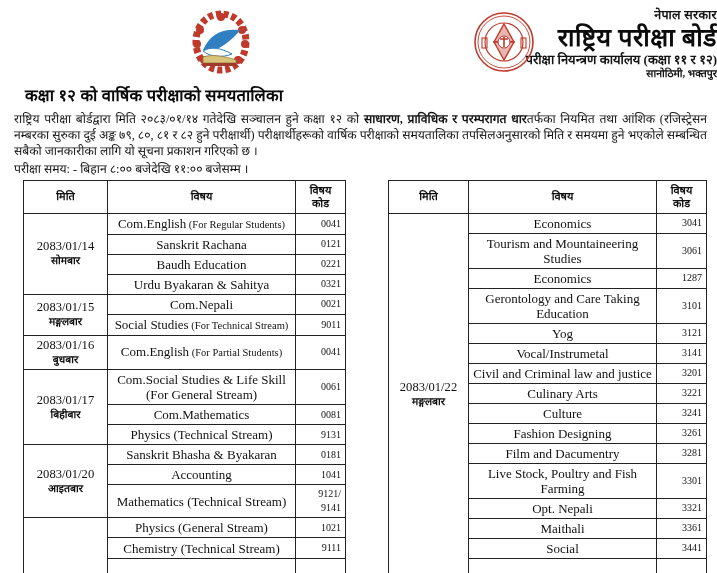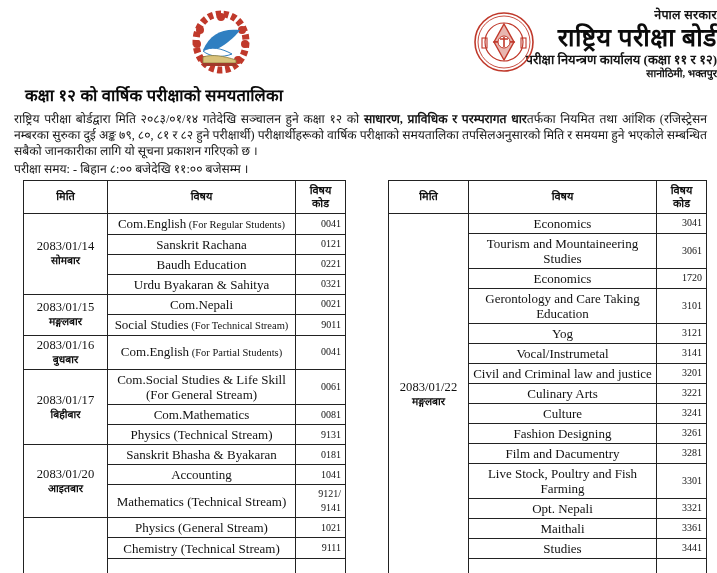--- a/index.html
+++ b/index.html
@@ -345,21 +345,21 @@
             </td>
             <td class="subj-cell"><span>Economics</span></td>
             <td class="code-cell">3041</td>
           </tr>
           <tr>
             <td class="subj-cell"><span>Tourism and Mountaineering Studies</span></td>
             <td class="code-cell">3061</td>
           </tr>
           <tr>
             <td class="subj-cell"><span>Economics</span></td>
-            <td class="code-cell">1720</td>
+            <td class="code-cell">1287</td>
           </tr>
           <tr>
             <td class="subj-cell"><span>Gerontology and Care Taking
 Education</span></td>
             <td class="code-cell">3101</td>
           </tr>
           <tr>
             <td class="subj-cell"><span>Yog</span></td>
             <td class="code-cell">3121</td>
           </tr>
@@ -393,21 +393,21 @@
           </tr>
           <tr>
             <td class="subj-cell"><span>Opt. Nepali</span></td>
             <td class="code-cell">3321</td>
           </tr>
           <tr>
             <td class="subj-cell"><span>Maithali</span></td>
             <td class="code-cell">3361</td>
           </tr>
           <tr>
-            <td class="subj-cell"><span>Studies</span></td>
+            <td class="subj-cell"><span>Social</span></td>
             <td class="code-cell">3441</td>
           </tr>
           <tr class="blank-row">
             <td class="subj-cell"><span></span></td>
             <td class="code-cell"></td>
           </tr>
         </tbody>
     </table>
 
   </div>

